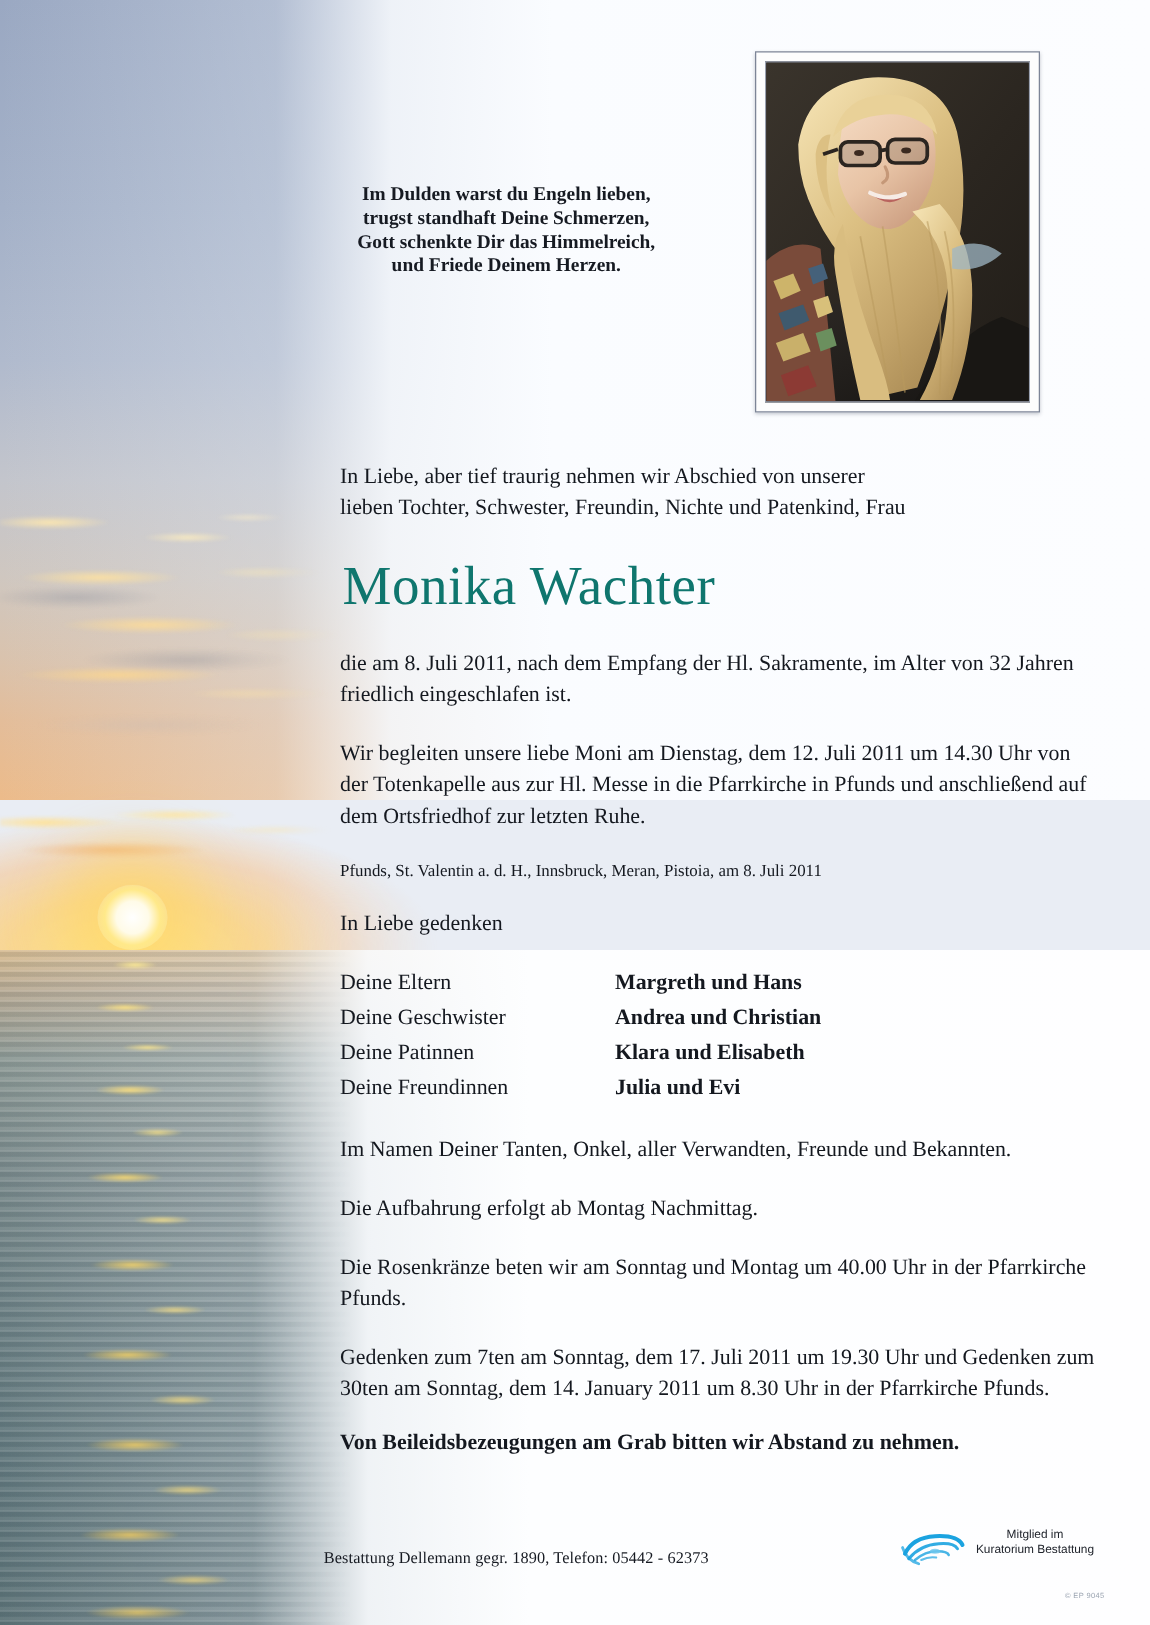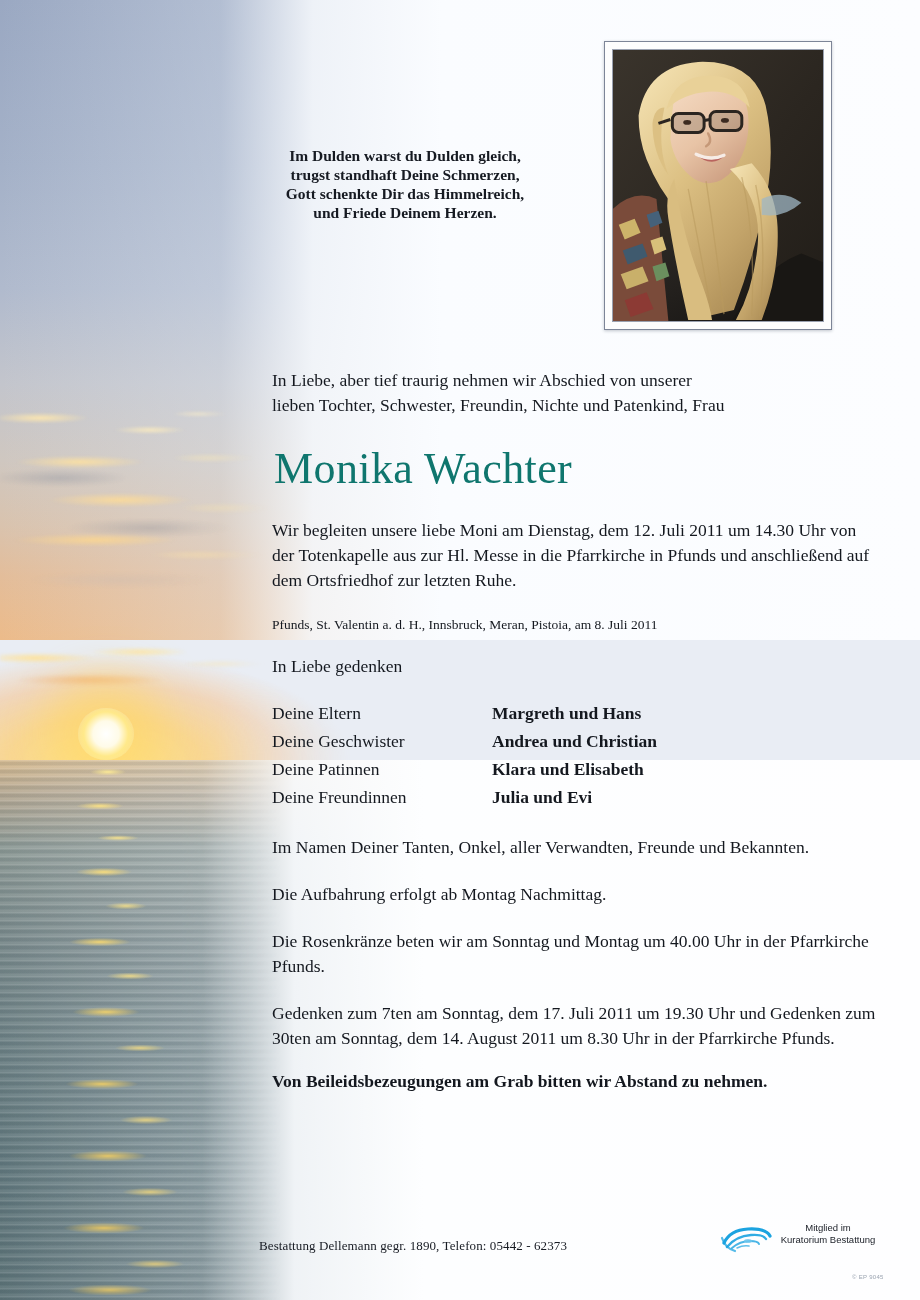--- a/index.html
+++ b/index.html
@@ -293,35 +293,36 @@
           <path d="M130 128 q14 58 10 140"></path>
           <path d="M144 136 q12 54 4 132"></path>
         </g>
 
         <path d="M150 150 q22 -10 40 4 q-18 16 -40 12 Z" fill="#9fb7c4" opacity=".75"></path>
       </svg>
     </div>
   </div>
 
   <div class="verse">
-    <div>Im Dulden warst du Dulden gleich,</div>
+    <div>Im Dulden warst du Engeln lieben,</div>
     <div>trugst standhaft Deine Schmerzen,</div>
     <div>Gott schenkte Dir das Himmelreich,</div>
     <div>und Friede Deinem Herzen.</div>
   </div>
 
   <div class="content">
 
     <div class="lead">
       <div>In Liebe, aber tief traurig nehmen wir Abschied von unserer</div>
       <div>lieben Tochter, Schwester, Freundin, Nichte und Patenkind, Frau</div>
     </div>
 
     <div class="name">Monika Wachter</div>
 
+    <div class="para">die am 8. Juli 2011, nach dem Empfang der Hl. Sakramente, im Alter von 32 Jahren friedlich eingeschlafen ist.</div>
 
     <div class="para">Wir begleiten unsere liebe Moni am Dienstag, dem 12. Juli 2011 um 14.30 Uhr von der Totenkapelle aus zur Hl. Messe in die Pfarrkirche in Pfunds und anschließend auf dem Ortsfriedhof zur letzten Ruhe.</div>
 
     <div class="places">Pfunds, St. Valentin  a. d. H., Innsbruck, Meran, Pistoia, am 8. Juli 2011</div>
 
     <div class="gedenken">In Liebe gedenken</div>
 
     <table class="family">
       <tbody>
         <tr>
@@ -342,21 +343,21 @@
         </tr>
       </tbody>
     </table>
 
     <div class="para">Im Namen Deiner Tanten, Onkel, aller Verwandten, Freunde und Bekannten.</div>
 
     <div class="para">Die Aufbahrung erfolgt ab Montag Nachmittag.</div>
 
     <div class="para">Die Rosenkränze beten wir am Sonntag und Montag um 40.00 Uhr in der Pfarrkirche Pfunds.</div>
 
-    <div class="para">Gedenken zum 7ten am Sonntag, dem 17. Juli 2011 um 19.30 Uhr und Gedenken zum 30ten am Sonntag, dem 14. August 2011 um 8.30 Uhr in der Pfarrkirche Pfunds.</div>
+    <div class="para">Gedenken zum 7ten am Sonntag, dem 17. Juli 2011 um 19.30 Uhr und Gedenken zum 30ten am Sonntag, dem 14. January 2011 um 8.30 Uhr in der Pfarrkirche Pfunds.</div>
 
     <div class="closing">Von Beileidsbezeugungen am Grab bitten wir Abstand zu nehmen.</div>
   </div>
 
   <div class="footer">Bestattung Dellemann gegr. 1890, Telefon: 05442 - 62373</div>
 
   <div class="logo">
     <svg class="logo-swirl" viewBox="0 0 58 30">
       <g fill="none" stroke="#1ba3e0" stroke-linecap="round">
         <path d="M6 19 Q12 6 30 5 Q48 4 52 12" stroke-width="3.2"></path>

